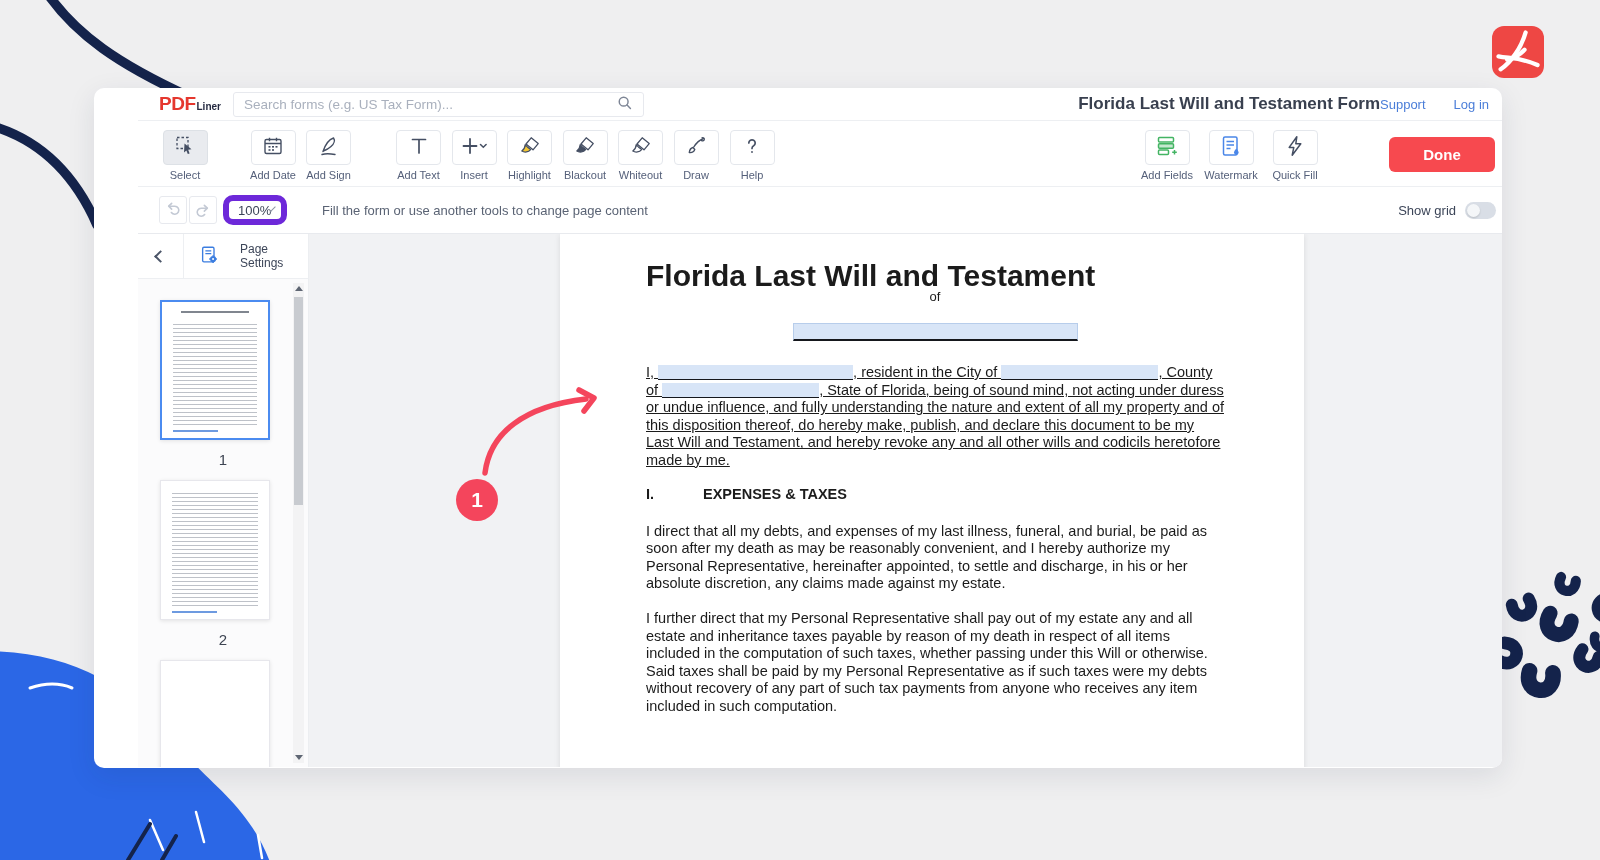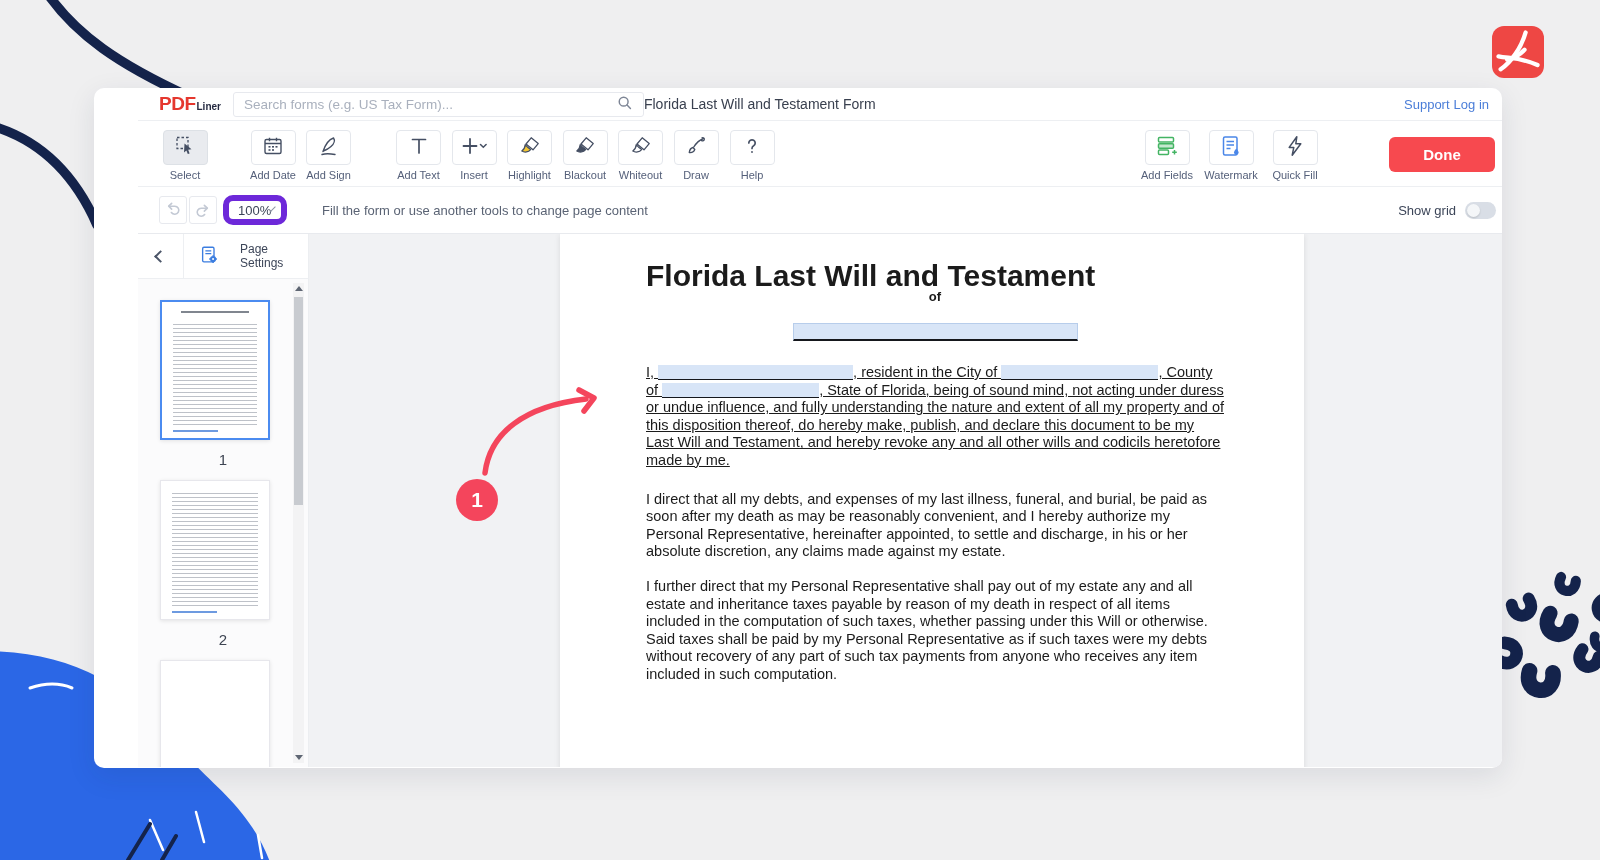--- a/index.html
+++ b/index.html
@@ -20,22 +20,22 @@
   
   .hdr { height:33px; display:flex; align-items:center; border-bottom:1px solid #edeff2; }
   .logo { padding-left:21px; display:flex; align-items:baseline; cursor:pointer; }
   .logo .pdf { font-size:19px; font-weight:800; color:#e5372e; letter-spacing:-0.5px; }
   .logo .liner { font-size:10px; font-weight:800; color:#252a41; margin-left:1px; }
   .search { margin-left:12px; width:411px; height:25px; border:1px solid #e7e9ee; border-radius:3px;
             display:flex; align-items:center; padding:0 10px; background:#fff; }
   .search input { flex:1; border:none; outline:none; font-size:13.5px; color:#3c4558;
                   font-family:"Liberation Sans",sans-serif; background:transparent; }
   .search input::placeholder { color:#a9b0bd; }
-  .hdr-mid { flex:1; text-align:left; font-size:14px; font-weight:400; color:#39404f; }
-  .hdr-links { display:flex; gap:4px; padding-right:13px; font-size:13px; color:#4a7dd8; }
+  .hdr-mid { flex:1; text-align:right; font-size:17px; font-weight:700; color:#39404f; }
+  .hdr-links { display:flex; gap:28px; padding-right:13px; font-size:13px; color:#4a7dd8; }
   .hdr-links span { cursor:pointer; }
 
   
   .tbar { height:66px; border-bottom:1px solid #edeff2; display:flex; align-items:flex-start;
           padding:9px 7px 0 20px; }
   .tool { width:54px; display:flex; flex-direction:column; align-items:center; cursor:pointer; margin-right:1.5px; }
   .tool-btn { width:45px; height:35px; border:1px solid #e4e7ec; border-radius:4px; background:#fff;
               display:flex; align-items:center; justify-content:center; }
   .tool.active .tool-btn { background:#e9ebef; border-color:#dde1e6; }
   .tool-lbl { margin-top:4px; font-size:11px; color:#55607a; white-space:nowrap; }
@@ -90,21 +90,21 @@
   .sb-up { top:0; } .sb-dn { bottom:0; }
   .sb-up i { border-left:4px solid transparent; border-right:4px solid transparent; border-bottom:5px solid #5f6673; }
   .sb-dn i { border-left:4px solid transparent; border-right:4px solid transparent; border-top:5px solid #5f6673; }
   .sb-thumb { position:absolute; left:1px; top:14px; width:9px; height:208px; background:#c8cbd0; cursor:grab; }
 
   
   .canvas { flex:1; background:#f1f2f4; position:relative; overflow:hidden; }
   .page { position:absolute; left:251px; top:0; width:744px; height:620px; background:#fff;
           box-shadow:0 1px 6px rgba(0,0,0,.10); padding:29px 80px 0 86px; color:#1b1b1b; }
   .doc-title { font-size:30px; line-height:26px; font-weight:700; }
-  .doc-of { text-align:center; font-size:13px; line-height:15px; font-weight:700; }
+  .doc-of { text-align:center; font-size:13px; line-height:15px; font-weight:400; }
   .c-field { width:285px; height:18px; margin:19px auto 0; background:#d8e5f7;
              border:1px solid #b7cdeb; border-bottom:2px solid #15171c; cursor:text; }
   .doc-p { font-size:14.5px; line-height:17.6px; }
   .intro { margin-top:23px;text-decoration:underline; }
   .blank { display:inline-block; height:15px; background:#d8e5f7; border-bottom:1.5px solid #15171c;
            vertical-align:-3px; cursor:text; }
   .b1 { width:195px; } .b2 { width:157px; } .b3 { width:157px; }
   .doc-h { margin-top:17px; font-size:14.5px; line-height:15px; font-weight:700; }
   .doc-h .num { display:inline-block; width:57px; }
   .p1 { margin-top:21px; } .p2 { margin-top:17px; }
@@ -433,20 +433,23 @@
         </div>
       </div>
     </div>
 
     <div class="canvas">
       <div class="page">
         <div class="doc-title">Florida Last Will and Testament</div>
         <div class="doc-of">of</div>
         <div class="c-field"></div>
         <p class="doc-p intro"><span>I, </span><span class="blank b1"></span><span>, resident in the City of </span><span class="blank b2"></span><span>, County of </span><span class="blank b3"></span><span>, State of Florida, being of sound mind, not acting under duress or undue influence, and fully understanding the nature and extent of all my property and of this disposition thereof, do hereby make, publish, and declare this document to be my Last Will and Testament, and hereby revoke any and all other wills and codicils heretofore made by me.</span></p>
+        <div class="doc-h">
+          <span class="num">I.</span><span>EXPENSES &amp; TAXES</span>
+        </div>
         <p class="doc-p p1">I direct that all my debts, and expenses of my last illness, funeral, and burial, be paid as soon after my death as may be reasonably convenient, and I hereby authorize my Personal Representative, hereinafter appointed, to settle and discharge, in his or her absolute discretion, any claims made against my estate.</p>
         <p class="doc-p p2">I further direct that my Personal Representative shall pay out of my estate any and all estate and inheritance taxes payable by reason of my death in respect of all items included in the computation of such taxes, whether passing under this Will or otherwise. Said taxes shall be paid by my Personal Representative as if such taxes were my debts without recovery of any part of such tax payments from anyone who receives any item included in such computation.</p>
       </div>
     </div>
   </div>
 
   <svg class="annot-svg" viewBox="0 0 1408 680">
     <path d="M 391 385 C 396 345, 430 318, 492 311" fill="none" stroke="#f4455c" stroke-width="5.5" stroke-linecap="round"></path>
     <path d="M 500 310 L 485 302 M 500 310 L 490 323" fill="none" stroke="#f4455c" stroke-width="5.5" stroke-linecap="round"></path>
   </svg>

